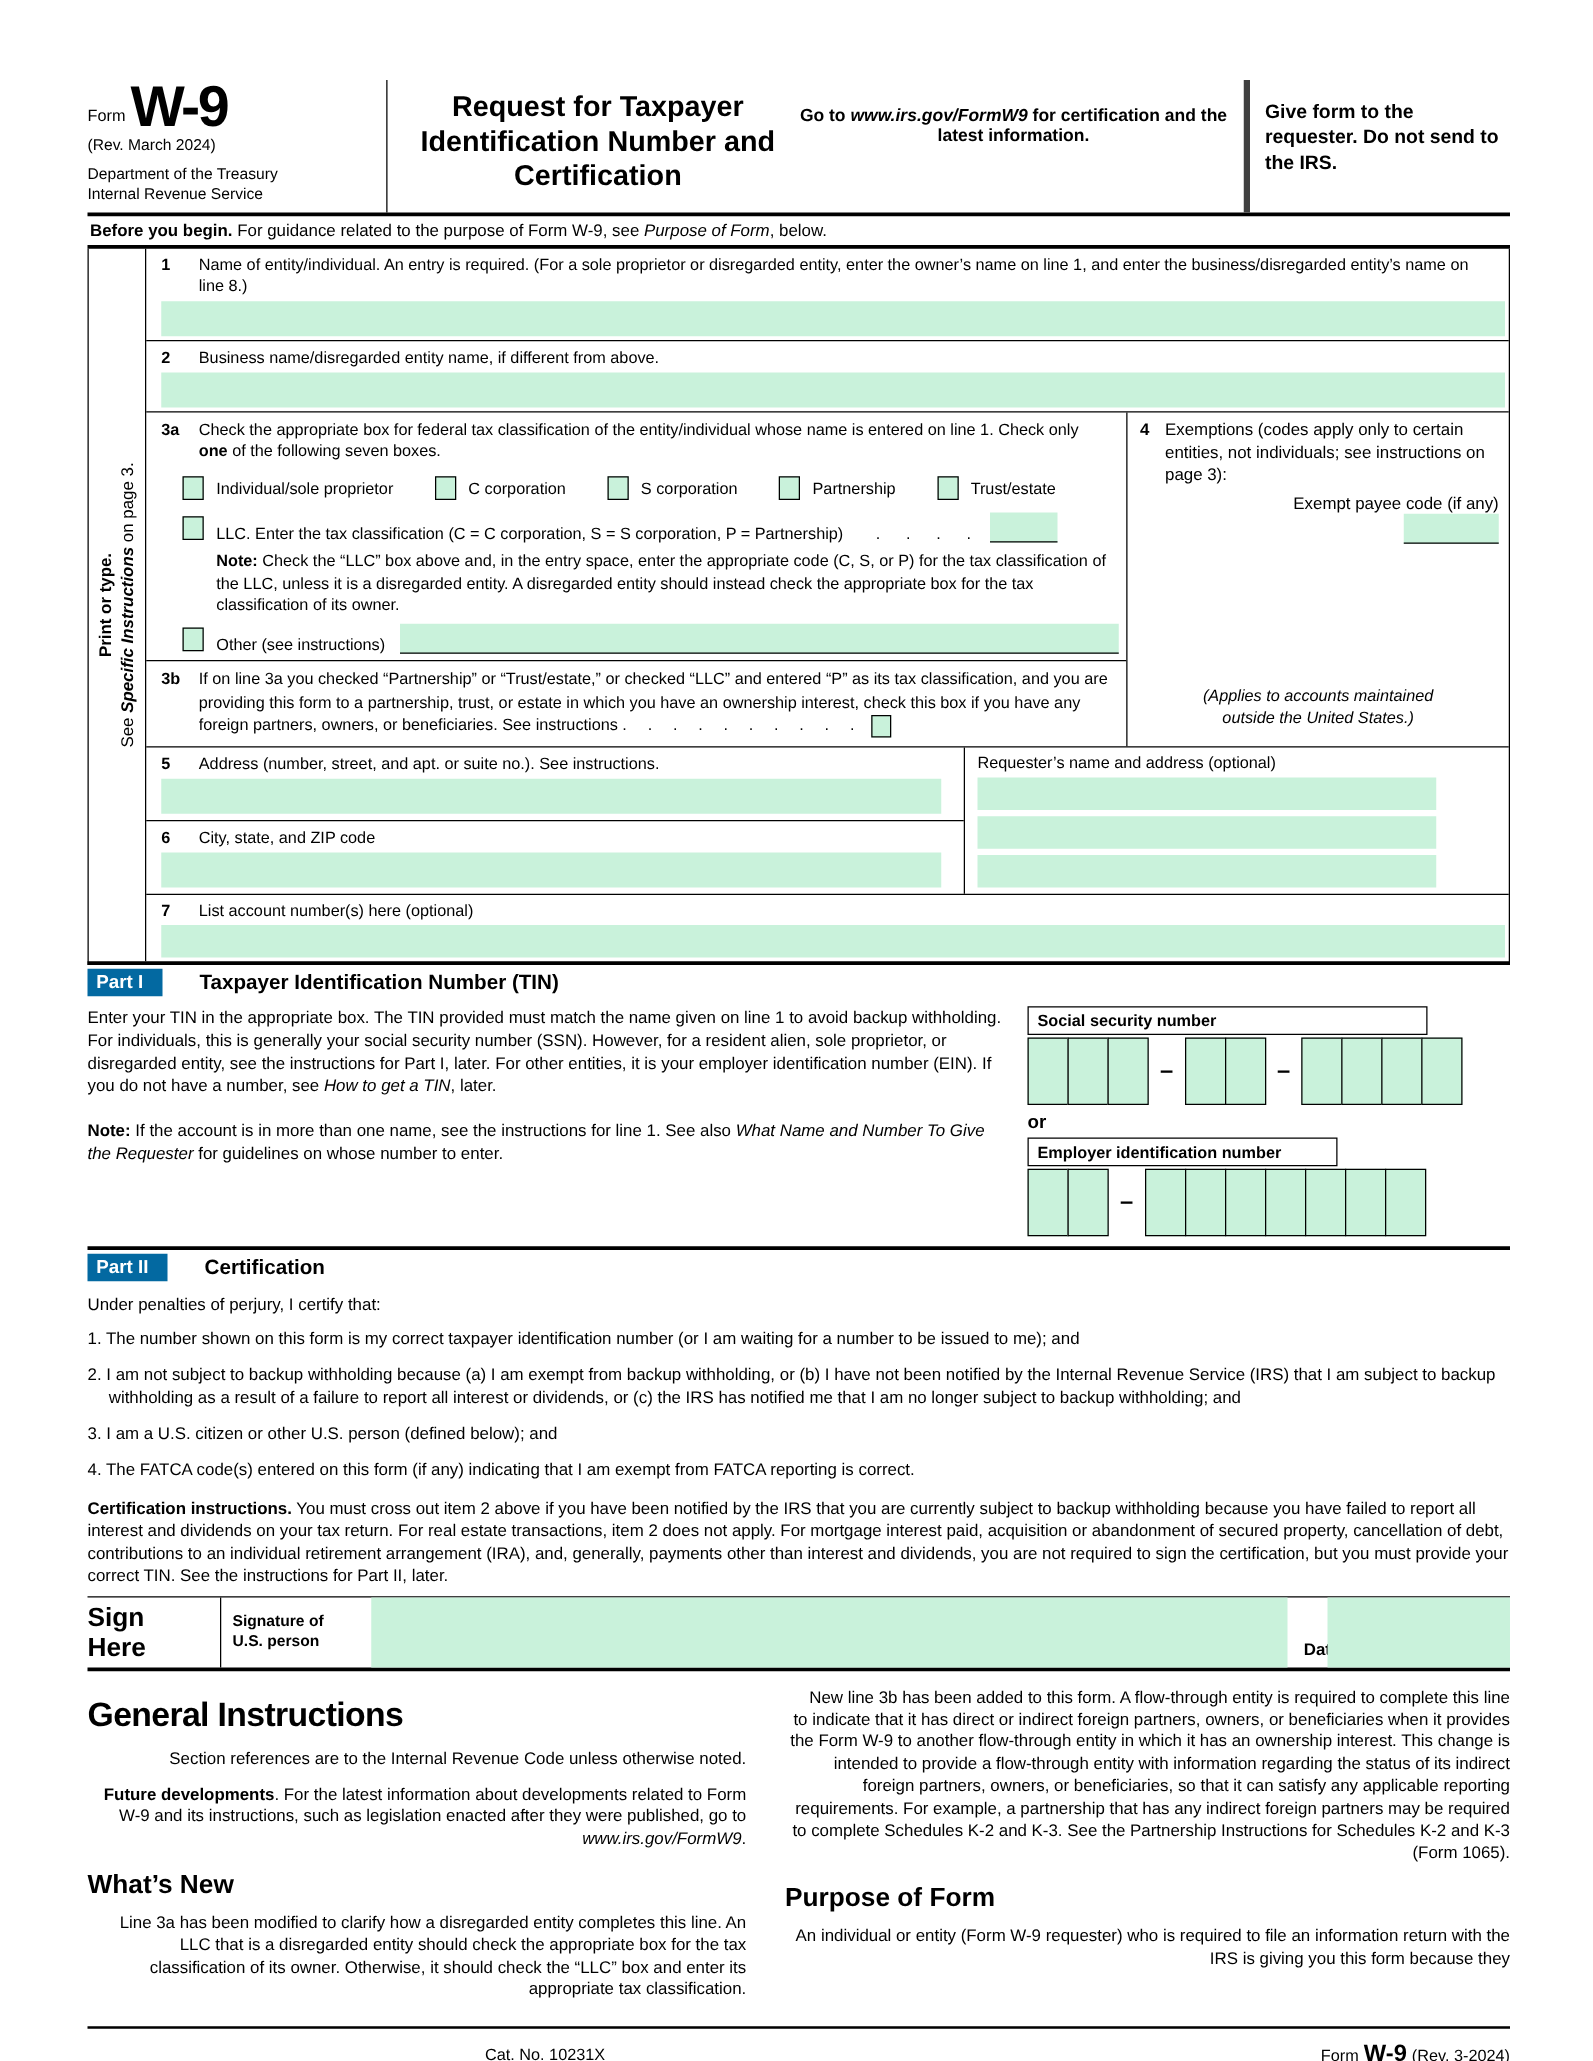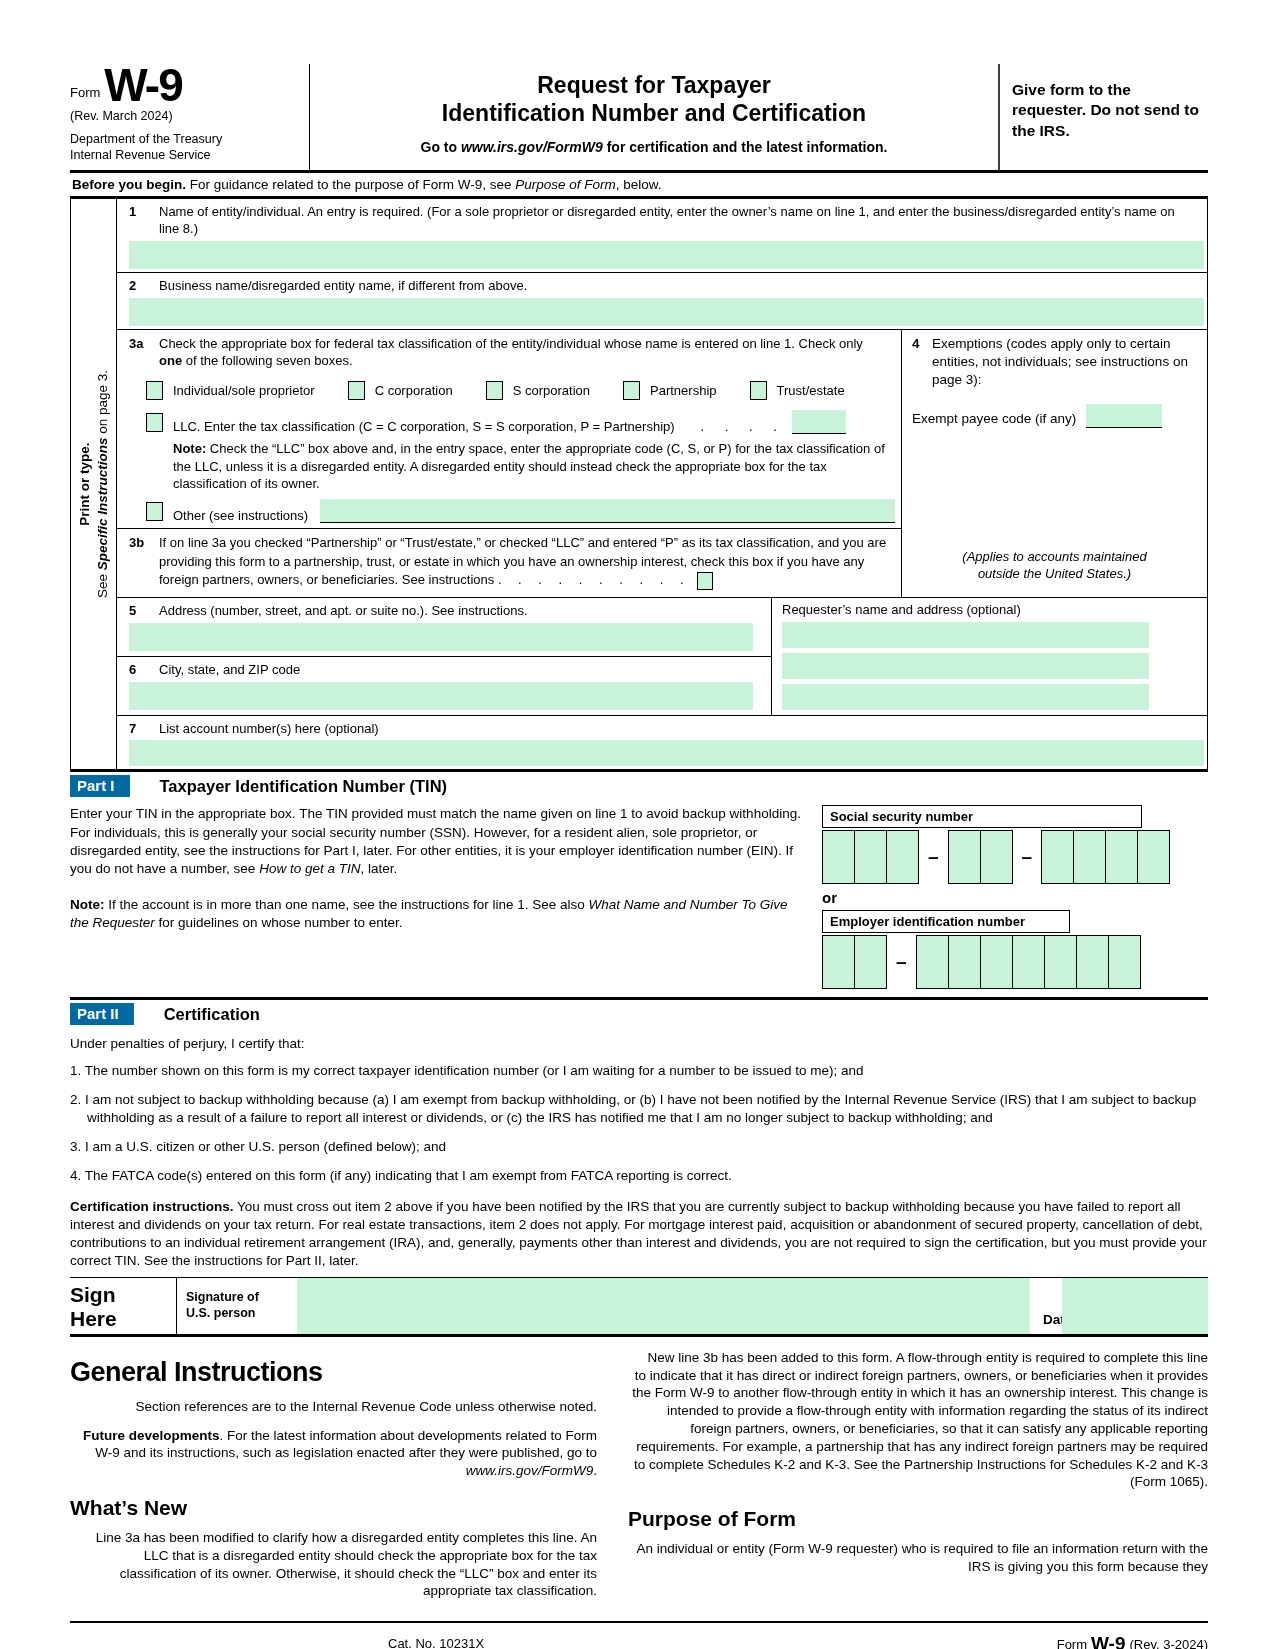--- a/index.html
+++ b/index.html
@@ -10,22 +10,22 @@
   .b{font-weight:bold;} .i{font-style:italic;} .bi{font-weight:bold;font-style:italic;}
 
   
   .hdr{display:flex;border-bottom:3px solid #000;}
   .hdr-left{width:240px;padding:2px 8px 6px 0;border-right:1px solid #000;}
   .hdr-form-row{display:flex;align-items:flex-end;}
   .hdr-form-label{font-size:13px;padding-bottom:5px;}
   .hdr-form-num{font-size:46px;font-weight:bold;letter-spacing:-2px;line-height:.85;margin-left:4px;}
   .hdr-rev{font-size:12.5px;margin-top:4px;}
   .hdr-dept{font-size:12.5px;margin-top:8px;line-height:1.3;}
-  .hdr-center{flex:1;text-align:center;padding:8px 10px 4px;border-right:2px solid #404040;
-              display:flex;flex-direction:column;}
+  .hdr-center{flex:1;text-align:center;padding:8px 10px 4px;border-right:5px solid #404040;
+              display:flex;flex-direction:row;}
   .hdr-title{font-size:23px;font-weight:bold;line-height:1.2;}
   .hdr-goto{font-size:14px;font-weight:bold;margin-top:12px;}
   .hdr-right{width:208px;padding:16px 0 0 12px;font-size:15.5px;font-weight:bold;line-height:1.32;}
 
   
   .beforebegin{font-size:13.5px;padding:4px 0 4px 2px;border-bottom:3px solid #000;}
 
   
   .ftable{display:flex;border-left:1px solid #000;border-right:1px solid #000;border-bottom:3px solid #000;}
   .sidestrip{width:46px;border-right:1px solid #000;position:relative;}
@@ -59,21 +59,21 @@
   .t3b{display:flex;font-size:13px;line-height:1.42;}
   .t3btext{flex:1;}
   .dots9{word-spacing:11px;letter-spacing:1px;}
   .cb3b{display:inline-block;width:16px;height:18px;background:var(--green);border:1px solid #000;
         vertical-align:middle;margin-left:12px;}
 
   .r4{flex:1;display:flex;flex-direction:column;font-size:13.5px;line-height:1.32;padding:5px 8px 8px 8px;}
   .r4head{display:flex;}
   .r4num{font-weight:bold;width:22px;flex:none;padding-left:2px;}
   .r4label{flex:1;}
-  .r4line{margin-top:15px;display:flex;align-items:flex-end;padding-left:2px;}
+  .r4line{margin-top:5px;display:flex;align-items:flex-end;padding-left:2px;flex-direction:column;}
   .exemptbox{width:76px;height:24px;background:var(--green);border-bottom:1px solid #000;margin-left:10px;flex:none;}
   .fatcawrap{margin-top:17px;padding-left:2px;}
   .fatcabox{display:inline-block;width:152px;height:26px;background:var(--green);border-bottom:1px solid #000;
             vertical-align:bottom;margin-left:10px;}
   .applies{margin-top:auto;font-style:italic;text-align:center;font-size:13px;line-height:1.3;padding:10px 6px 6px;}
 
   .r56{display:flex;border-bottom:1px solid #000;}
   .l56{width:655px;border-right:1px solid #000;}
   .row5,.row6{padding:4px 3px 5px 12px;}
   .row6{border-top:1px solid #000;}

